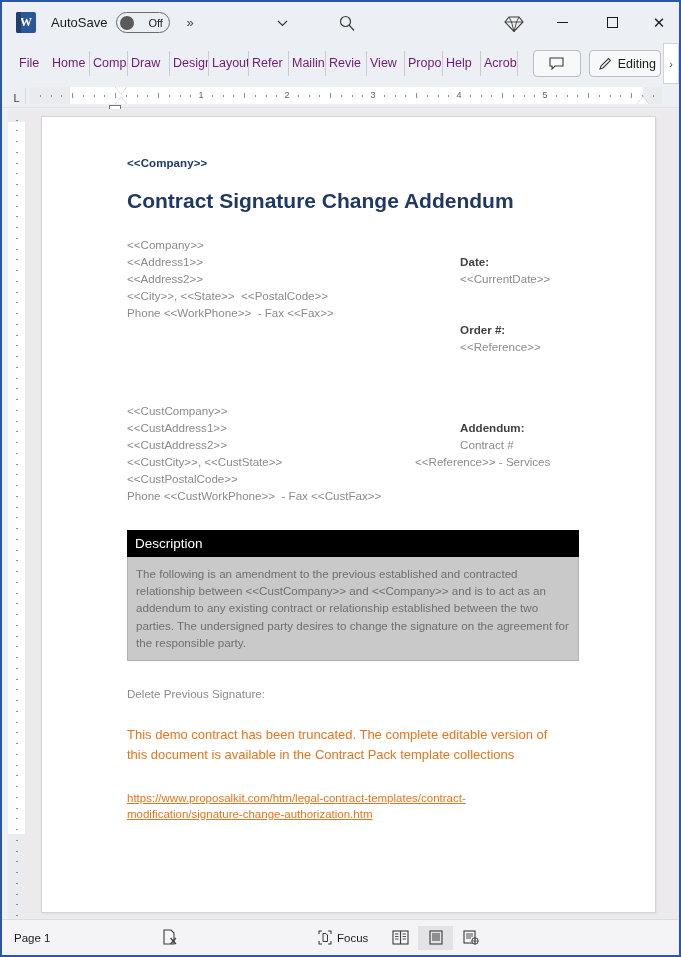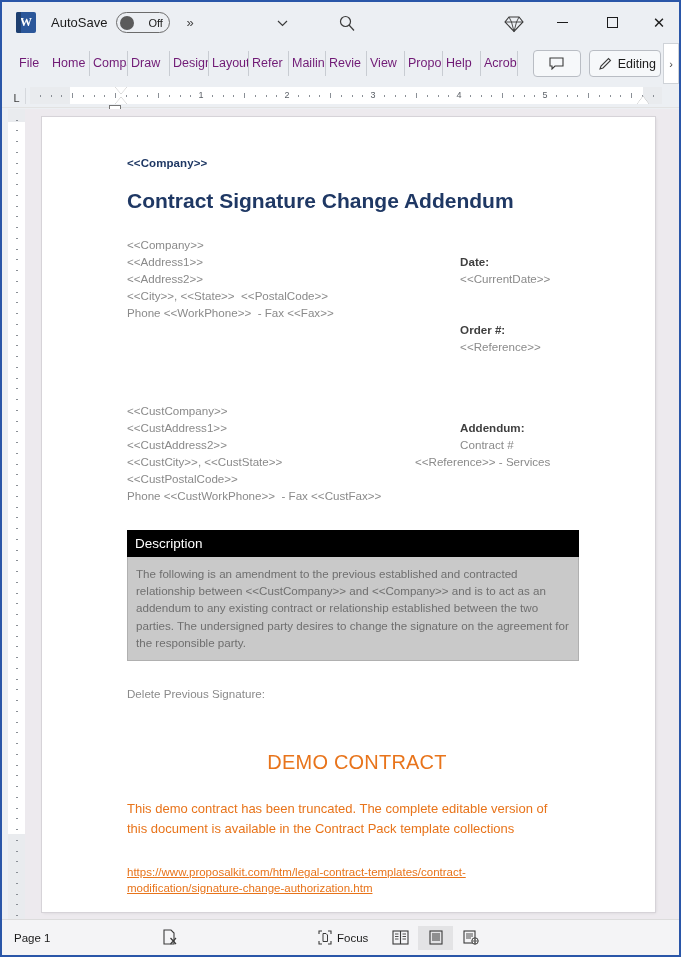--- a/index.html
+++ b/index.html
@@ -567,21 +567,20 @@
           </div>
         </div>
 
         <div class="desc-table">
           <div class="desc-head">Description</div>
           <div class="desc-body">The following is an amendment to the previous established and contracted relationship between &lt;&lt;CustCompany&gt;&gt; and &lt;&lt;Company&gt;&gt; and is to act as an addendum to any existing contract or relationship established between the two parties. The undersigned party desires to change the signature on the agreement for the responsible party.</div>
         </div>
 
         <div class="delete-sig">Delete Previous Signature:</div>
 
-        <div class="demo-title">DEMO CONTRACT</div>
         <div class="demo-text">This demo contract has been truncated. The complete editable version of this document is available in the Contract Pack template collections</div>
         <a class="demo-link" href="#">https://www.proposalkit.com/htm/legal-contract-templates/contract-modification/signature-change-authorization.htm</a>
 
       </div>
     </div>
   </div>
 
   <div class="statusbar">
     <div class="sb-page">Page 1</div>
 

